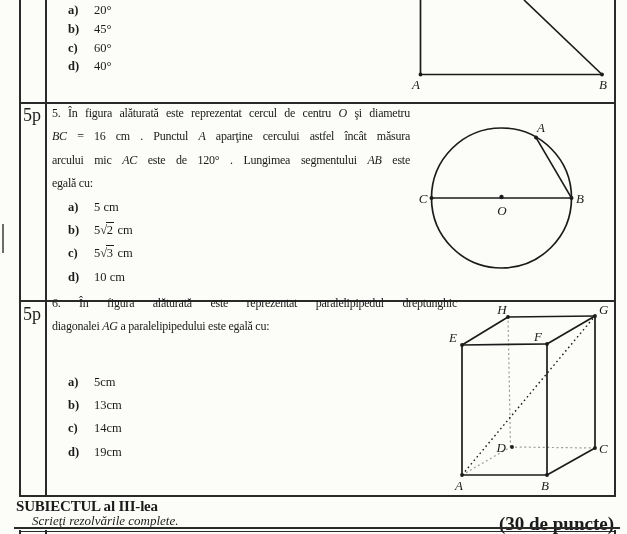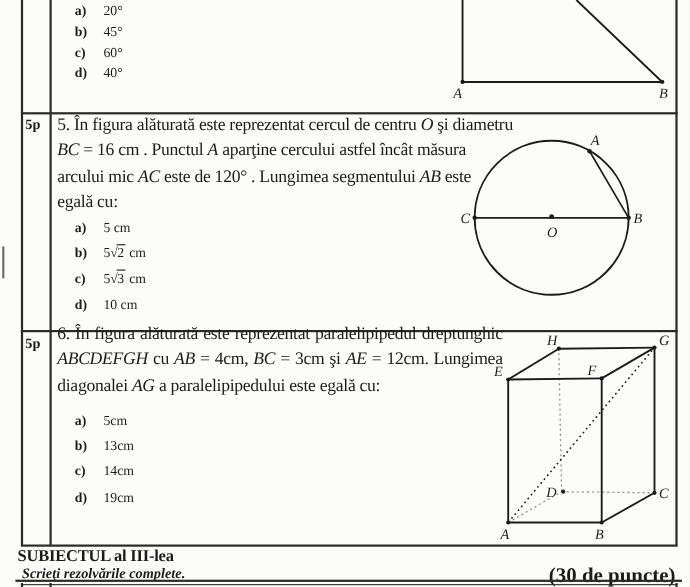--- a/index.html
+++ b/index.html
@@ -1,33 +1,33 @@
 <!DOCTYPE html>
 <html><head>
 <meta charset="utf-8">
 <style>
   html,body{margin:0;padding:0;background:#e8e8e8}
   .page{position:relative;width:627px;height:534px;background:#fcfcf9;overflow:hidden;
         font-family:"Liberation Serif",serif;color:#1b1b1b}
   .vl{position:absolute;width:1.6px;background:#2a2a2a}
   .hl{position:absolute;height:1.8px;background:#2a2a2a}
-  .pts{position:absolute;font-weight:bold;font-size:13px}
-  .ptext{position:absolute;font-size:16px;letter-spacing:-0.25px;line-height:23.4px}
+  .pts{position:absolute;font-weight:normal;font-size:18px}
+  .ptext{position:absolute;font-size:12px;letter-spacing:-0.25px;line-height:23.4px}
   .pline{text-align:justify;text-align-last:justify;height:23.4px;white-space:nowrap}
   .pline.last{text-align-last:left}
   .it{font-style:italic}
   .opts{position:absolute;font-size:12.5px}
   .opt{display:flex;line-height:14.6px;margin-bottom:8.6px}
   .opts.tight .opt{margin-bottom:4.2px}
   .olab{font-weight:bold;width:26px;flex:none}
   .rad{border-top:1.3px solid #1b1b1b;padding:0 1.5px 0 0.5px;margin-left:-1px}
   .fig{position:absolute}
   .fig text{font-family:"Liberation Serif",serif;font-style:italic;font-size:13px;fill:#1b1b1b}
   .footer-title{position:absolute;left:16px;top:498px;font-weight:bold;font-size:15px;letter-spacing:-0.2px}
-  .footer-sub{position:absolute;left:20px;top:513px;font-weight:bold;font-style:italic;font-size:13px}
+  .footer-sub{position:absolute;left:32px;top:513px;font-weight:normal;font-style:italic;font-size:13px}
   .footer-pts{position:absolute;right:13px;top:513px;font-weight:bold;font-size:19px}
   .mark{position:absolute;left:2px;top:224px;width:2px;height:29px;background:#3c3c3c;opacity:.75}
 </style>
 </head>
 <body>
 
 <div class="page">
 
   <div class="vl" style="left:19px;top:0;height:496px"></div>
   <div class="vl" style="left:45px;top:0;height:496px"></div>
@@ -102,21 +102,20 @@
     <circle cx="126" cy="37.5" r="2" fill="#1b1b1b"></circle>
     <text x="13" y="103" text-anchor="middle">C</text>
     <text x="92" y="115" text-anchor="middle">O</text>
     <text x="170" y="103" text-anchor="middle">B</text>
     <text x="131" y="32" text-anchor="middle">A</text>
   </svg>
 
   <div class="pts" style="left:23px;top:304px">5p</div>
   <div class="ptext" style="left:52px;top:292px;width:405px">
       <div class="pline"><span>6. În figura alăturată este reprezentat paralelipipedul dreptunghic</span></div>
-      <div class="pline"><span class="it">ABCDEFGH</span><span> cu </span><span class="it">AB</span><span> = 4cm, </span><span class="it">BC</span><span> = 3cm şi </span><span class="it">AE</span><span> = 12cm. Lungimea</span></div>
       <div class="pline last"><span>diagonalei </span><span class="it">AG</span><span> a paralelipipedului este egală cu:</span></div>
     </div>
   <div class="opts" style="left:68px;top:375px">
       <div class="opt">
         <span class="olab">a)</span>
         <span class="oval"><span>5cm</span></span>
       </div>
       <div class="opt">
         <span class="olab">b)</span>
         <span class="oval"><span>13cm</span></span>

